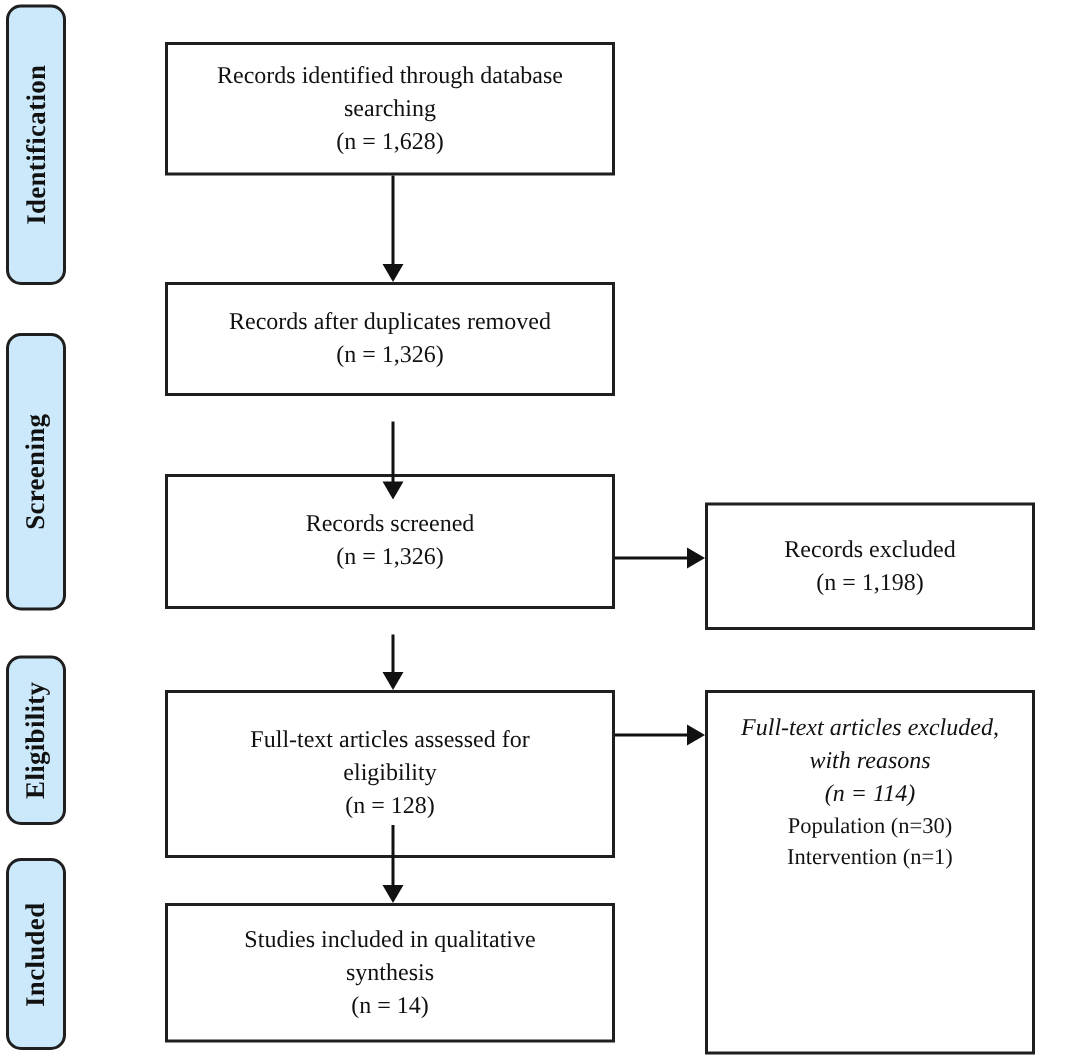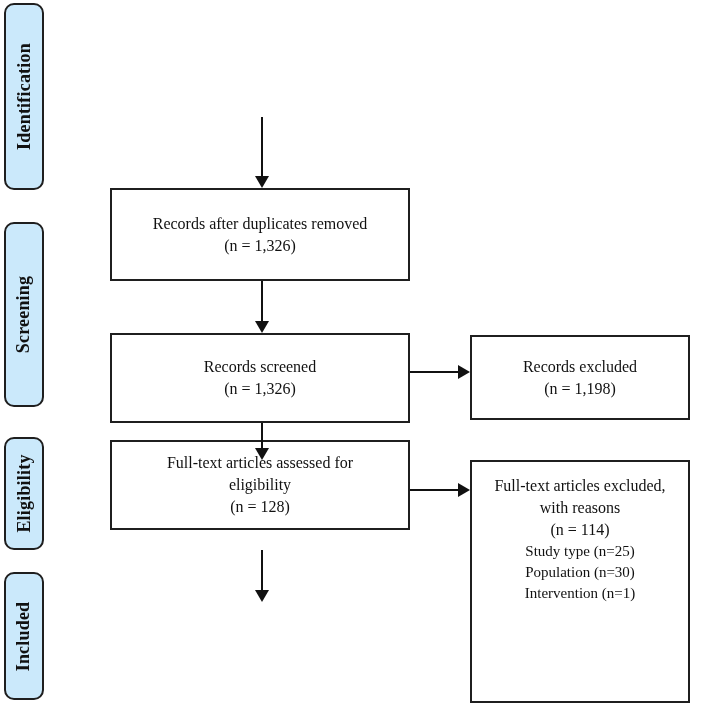--- a/index.html
+++ b/index.html
@@ -57,20 +57,21 @@
   .side-box { left: 470px; width: 220px; }
   .side-box.top-align {
     flex-direction: column;
     justify-content: flex-start;
     padding: 13px 12px 0 12px;
   }
   .side-title {
     white-space: pre-line;
     font-size: 16px;
     line-height: 22px;
+    font-style: italic;
   }
   .reason {
     font-size: 15px;
     line-height: 21px;
   }
   
   .vline {
     position: absolute;
     width: 2px;
     background: #111;
@@ -106,48 +107,57 @@
   <div class="stage" style="top:222px;height:185px">
     <span class="stage-text">Screening</span>
   </div>
   <div class="stage" style="top:437px;height:113px">
     <span class="stage-text">Eligibility</span>
   </div>
   <div class="stage" style="top:572px;height:128px">
     <span class="stage-text">Included</span>
   </div>
 
+  <div class="box main-box" style="top:28px;height:89px">
+    <div class="box-text">Records identified through database
+searching
+(n = 1,628)</div>
+  </div>
 
-  <div class="box main-box" style="top:188px;height:93px">
+  <div class="box main-box" style="top:188px;height:76px">
     <div class="box-text">Records after duplicates removed
 (n = 1,326)</div>
   </div>
 
-  <div class="box main-box" style="top:333px;height:90px">
+  <div class="box main-box" style="top:316px;height:90px">
     <div class="box-text">Records screened
 (n = 1,326)</div>
   </div>
 
-  <div class="box main-box" style="top:440px;height:90px">
+  <div class="box main-box" style="top:460px;height:112px">
     <div class="box-text">Full-text articles assessed for
 eligibility
 (n = 128)</div>
   </div>
 
+  <div class="box main-box" style="top:602px;height:93px">
+    <div class="box-text">Studies included in qualitative
+synthesis
+(n = 14)</div>
+  </div>
 
   <div class="box side-box" style="top:335px;height:85px">
     <div class="box-text">Records excluded
 (n = 1,198)</div>
   </div>
 
   <div class="box side-box top-align" style="top:460px;height:243px">
     <div class="side-title">Full-text articles excluded,
 with reasons
 (n = 114)</div>
-    <div class="reason">Study type (n=25)</div>
     <div class="reason">Population (n=30)</div>
     <div class="reason">Intervention (n=1)</div>
   </div>
 
   <div class="vline" style="left:261px;top:117px;height:60px"></div>
   <div class="tri-down" style="left:255px;top:176px"></div>
 
   <div class="vline" style="left:261px;top:281px;height:41px"></div>
   <div class="tri-down" style="left:255px;top:321px"></div>
 

